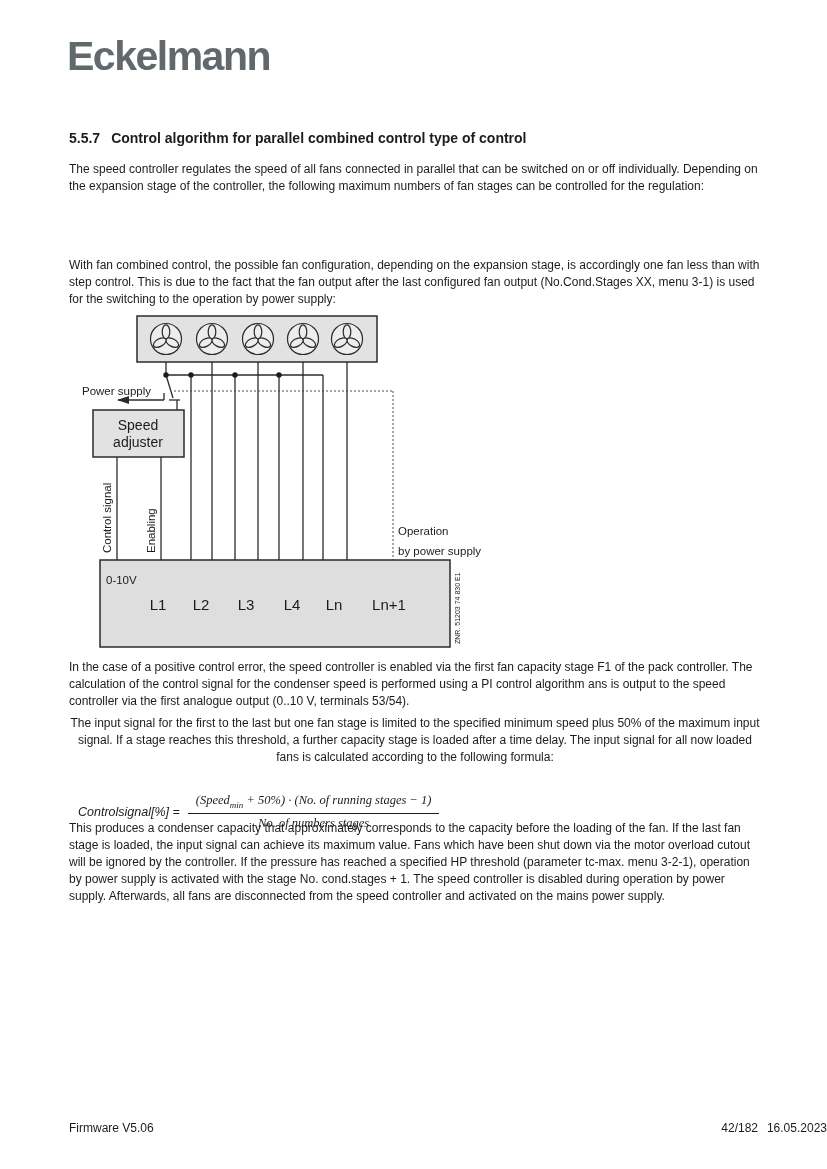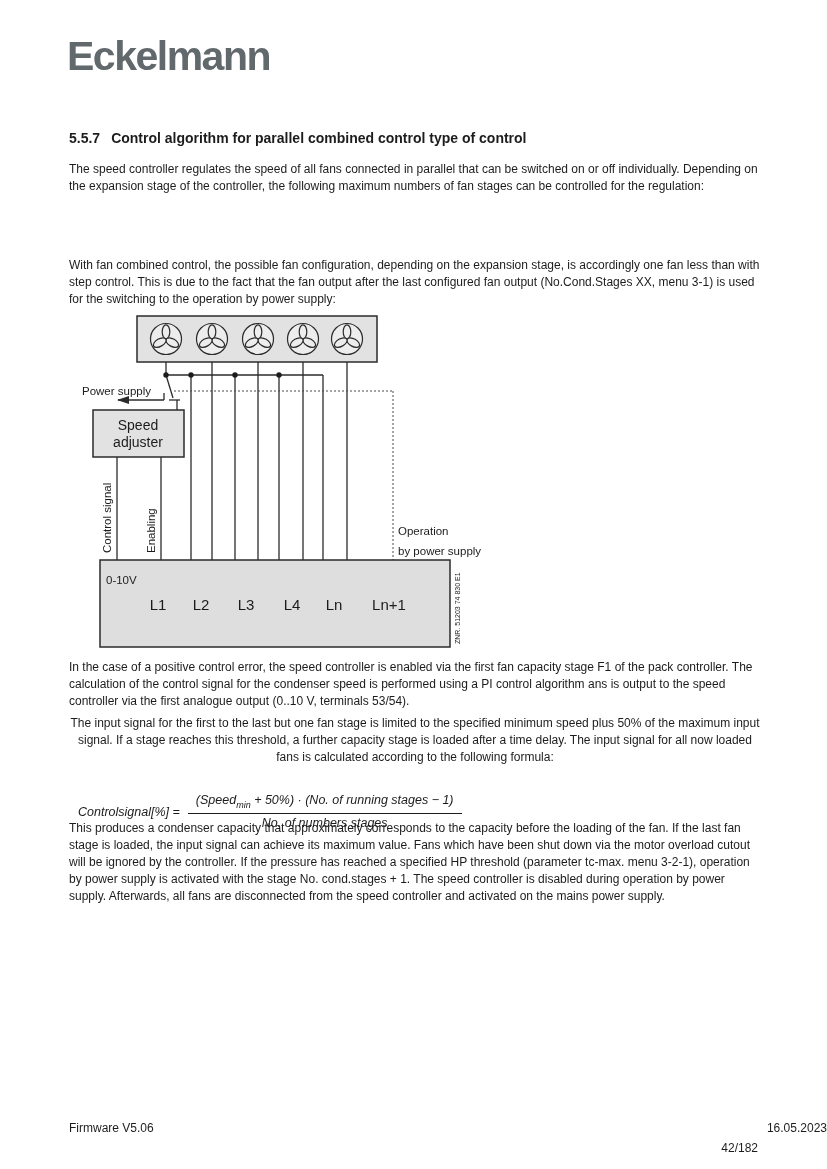--- a/index.html
+++ b/index.html
@@ -17,27 +17,27 @@
   .p5{top:820px;}
   ul.bullets{position:absolute;left:81px;top:217px;margin:0;padding:0;list-style:none;
              font-size:12px;line-height:16.5px;}
   ul.bullets li{position:relative;padding-left:13px;}
   ul.bullets li::before{content:"\2022";position:absolute;left:0;top:0;}
   .diagram{position:absolute;left:60px;top:314px;}
   .formula{position:absolute;left:78px;top:772px;display:flex;align-items:center;
            font-size:12.5px;font-style:italic;margin-top:20px;}
   .formula .lhs{margin-right:8px;white-space:nowrap;}
   .formula sub{font-size:9px;font-style:italic;}
-  .frac{display:inline-flex;flex-direction:column;text-align:center;}
+  .frac{display:inline-flex;flex-direction:column;text-align:center;font-family:Liberation Serif, serif;}
   .frac .num{padding:1px 8px 3px 8px;border-bottom:1.2px solid #1c1c1c;white-space:nowrap;}
   .frac .den{padding:2px 8px;}
   .footer{position:absolute;left:0;right:0;top:1121px;font-size:12px;}
   .footer .f-left{position:absolute;left:69px;}
   .footer .f-center{position:absolute;left:16px;right:0;text-align:right;padding-left:18px;}
-  .footer .f-right{position:absolute;right:69px;margin-top:20px;}
+  .footer .f-right{position:absolute;right:69px;}
   svg text{font-family:"Liberation Sans",sans-serif;fill:#1c1c1c;}
 </style>
 </head>
 <body>
 
 <div class="page">
 
   <div class="logo">Eckelmann</div>
 
   <div class="heading">

